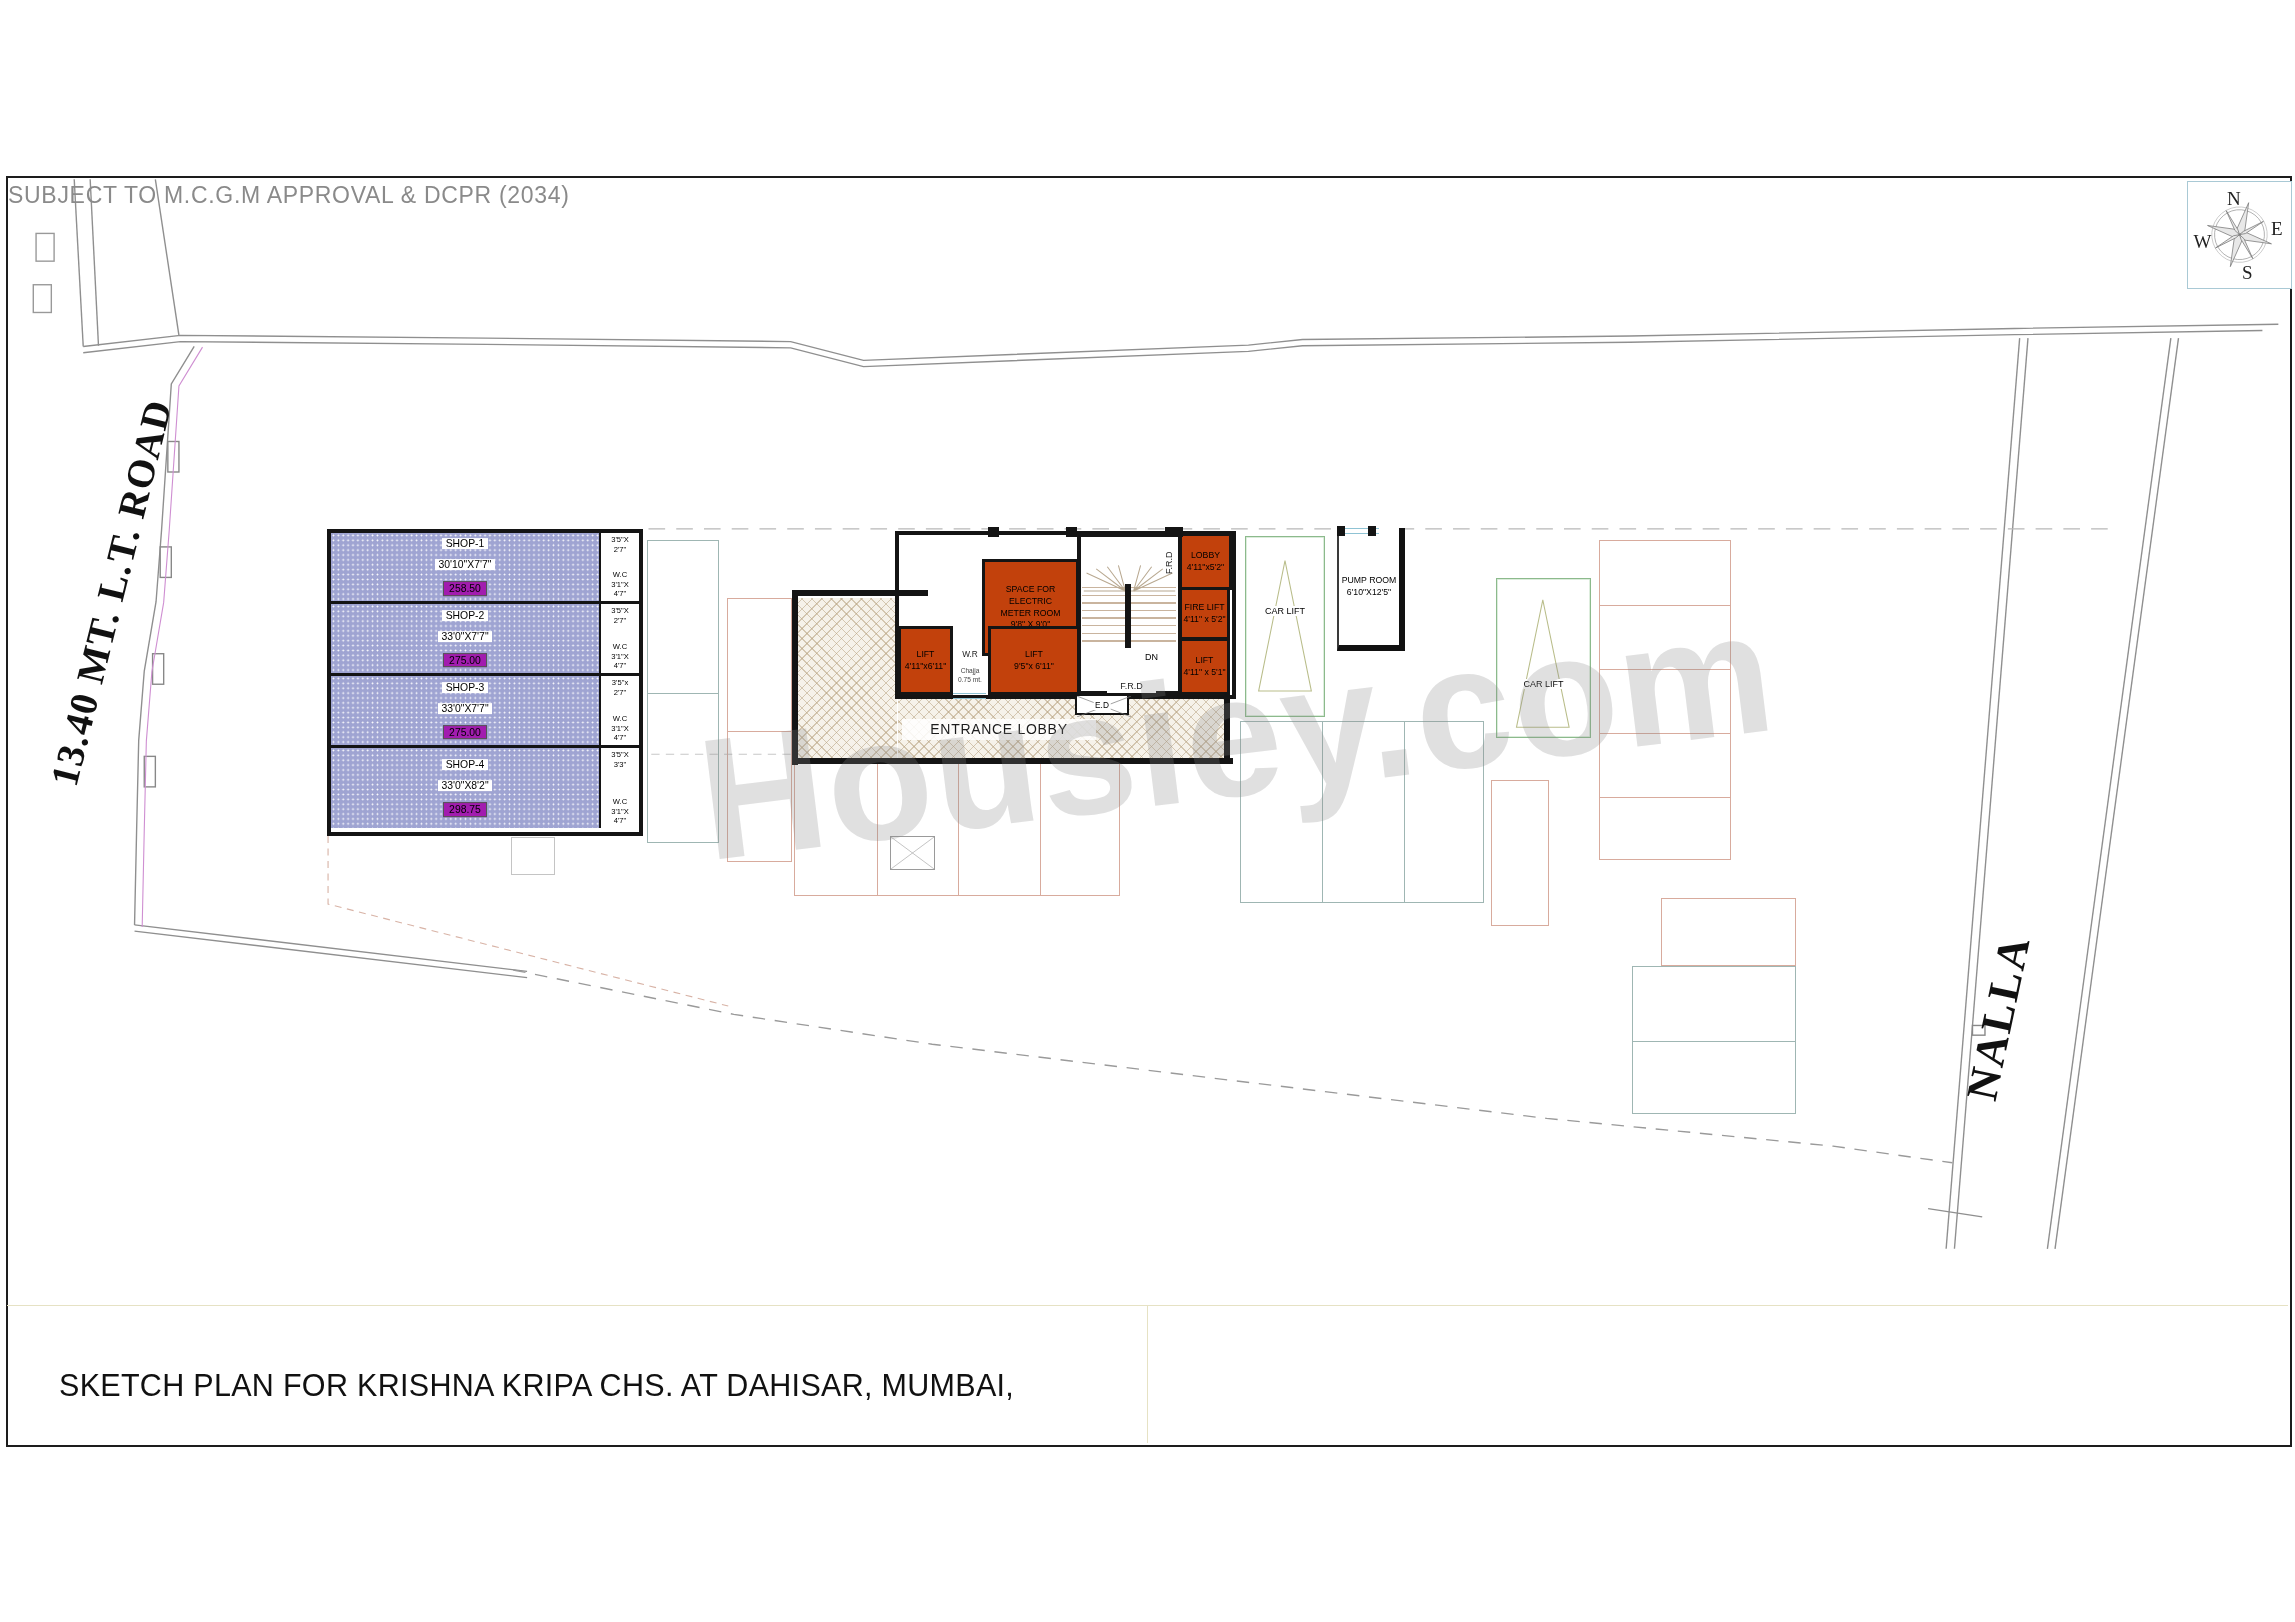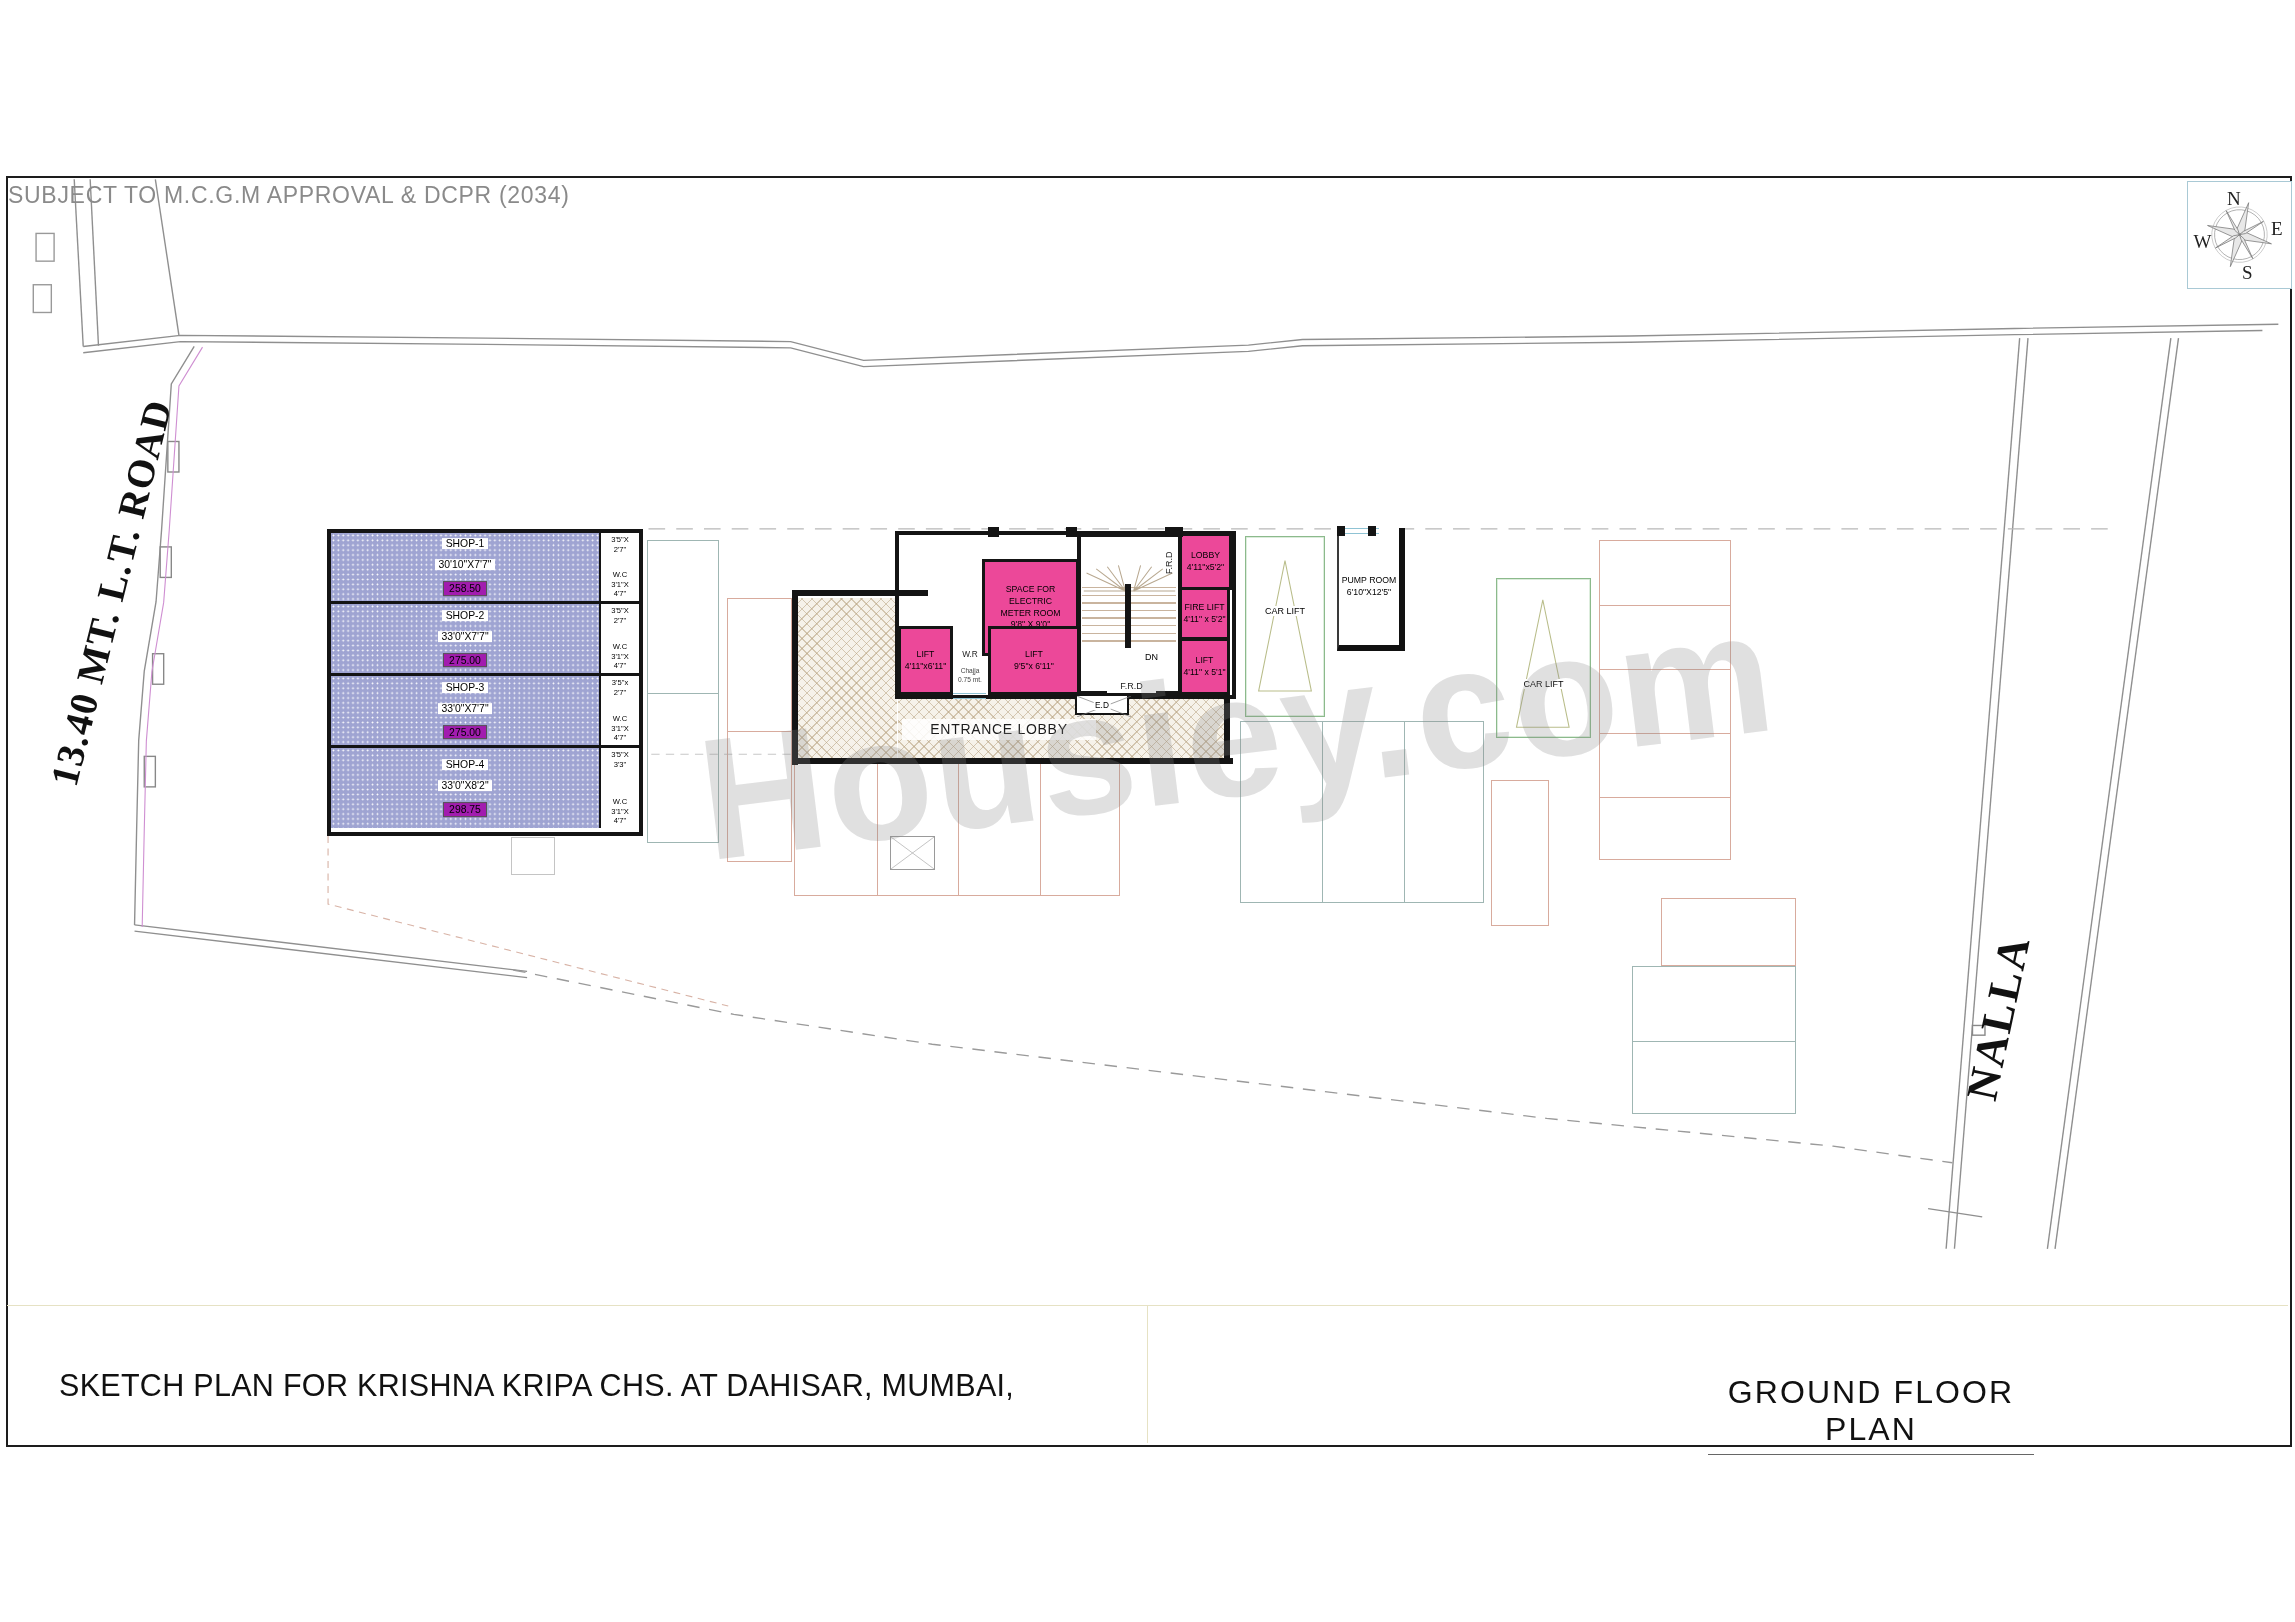--- a/index.html
+++ b/index.html
@@ -39,21 +39,21 @@
      align-items:center;padding:2.1px 0;box-sizing:border-box;}
   .wc-zone div{font-size:7.6px;line-height:1.25;white-space:pre-line;text-align:center;}
   
   .hatch{position:absolute;background-color:#f6f2ea;z-index:9;
      background-image:
        repeating-linear-gradient(45deg ,rgba(183,162,128,.55) 0 1px,rgba(0,0,0,0) 1px 7px),
        repeating-linear-gradient(-45deg,rgba(183,162,128,.55) 0 1px,rgba(0,0,0,0) 1px 7px);}
   
   .plate{position:absolute;left:895px;top:531px;width:341px;height:168px;background:#fff;
          border:4.2px solid #141414;box-sizing:border-box;z-index:10;}
-  .room{position:absolute;background:#ec4899;border:3.5px solid #151515;box-sizing:border-box;z-index:11;
+  .room{position:absolute;background:#c2410c;border:3.5px solid #151515;box-sizing:border-box;z-index:11;
         display:flex;align-items:center;justify-content:center;}
   .room .lbl2{font-size:8.7px;text-align:center;white-space:pre-line;line-height:1.35;}
   .stair{position:absolute;left:1077px;top:533px;width:105px;height:162px;border:4.2px solid #151515;
          box-sizing:border-box;background:#fff;z-index:11;}
   .treads{position:absolute;left:1.4px;top:50px;width:94px;height:61px;
      background:repeating-linear-gradient(180deg,#c9b49e 0 1.4px,rgba(0,0,0,0) 1.4px 7.6px);}
   .stair-div{position:absolute;left:44px;top:47px;width:6.2px;height:64px;background:#141414;}
   .updn{position:absolute;font-size:9px;}
   
   .carlift{position:absolute;border:1.4px solid #8cba8c;box-shadow:inset 0 0 0 0.7px #cfe6cf;z-index:9;background:transparent;}
@@ -324,21 +324,20 @@
         </g>
       </svg>
   </div>
   <div class="deco-box" style="left:511px;top:837px;width:42px;height:36px;border-color:#c4c4c4;"></div>
 
   <div class="frame"></div>
   <div class="tb-hline"></div>
   <div class="tb-vline"></div>
   <div class="note">SUBJECT TO M.C.G.M APPROVAL &amp; DCPR (2034)</div>
   <div class="sketch-title">SKETCH PLAN FOR  KRISHNA KRIPA CHS.  AT DAHISAR, MUMBAI,</div>
-  <div class="plan-title">GROUND  FLOOR PLAN</div>
 
   <div class="compass">
     <svg width="103" height="106" viewBox="0 0 148 153">
       <g transform="rotate(16 74 76)">
         <circle cx="74" cy="76" r="36" fill="none" stroke="#999" stroke-width="1"></circle>
         <circle cx="74" cy="76" r="40" fill="none" stroke="#bbb" stroke-width="1"></circle>
         <g fill="#e8e8e8" stroke="#777" stroke-width="1">
           <polygon points="74,28 80,70 74,76 68,70"></polygon>
           <polygon points="74,124 80,82 74,76 68,82"></polygon>
           <polygon points="26,76 68,70 74,76 68,82"></polygon>

